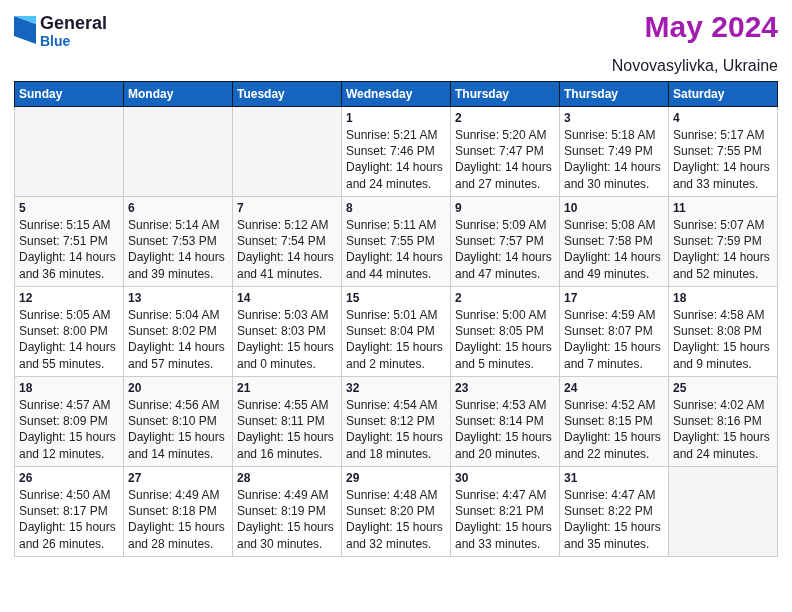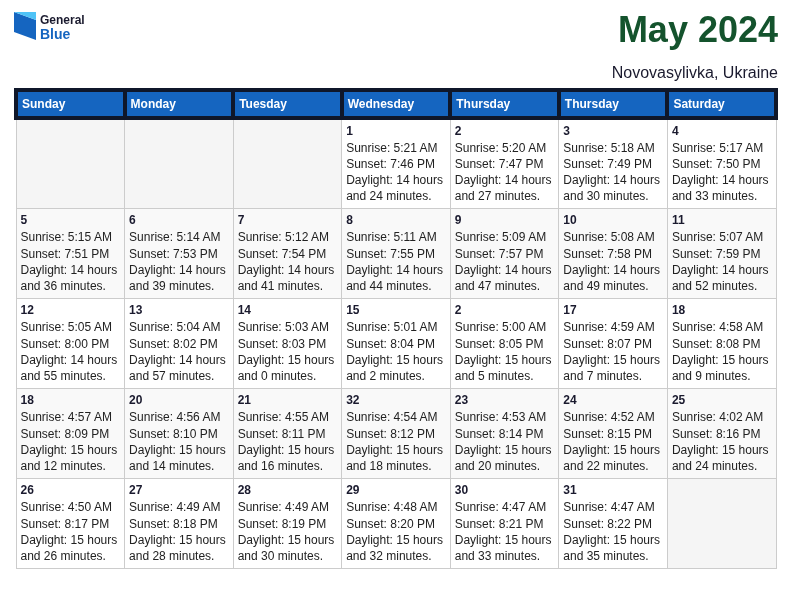--- a/index.html
+++ b/index.html
@@ -26,63 +26,63 @@
       display: flex;
       align-items: center;
       margin-top: 4px;
     }
     .logo-text {
       display: flex;
       flex-direction: column;
       line-height: 1.1;
     }
     .logo-general {
-      font-size: 12px;
+      font-size: 18px;
       font-weight: bold;
       color: #1a1a2e;
     }
     .logo-blue {
       font-size: 14px;
       font-weight: bold;
       color: #1565c0;
     }
     .logo-icon {
       width: 22px;
       height: 28px;
       margin-right: 4px;
       position: relative;
       top: -2px;
     }
     .title-area {
       text-align: right;
     }
     .main-title {
-      font-size: 36px;
-      font-weight: bold;
-      color: #14532d;
+      font-size: 30px;
+      font-weight: bold;
+      color: #a21caf;
       line-height: 1.1;
     }
     .subtitle {
       font-size: 16px;
       color: #1a1a2e;
       margin-top: 14px;
     }
     .calendar {
       width: 100%;
       border-collapse: collapse;
       table-layout: fixed;
     }
     .calendar th {
       background: #1565c0;
       color: #fff;
       font-size: 12px;
       font-weight: bold;
       padding: 5px 4px;
       text-align: left;
-      border: 4px solid #0f172a;
+      border: 1px solid #0f172a;
     }
     .calendar td {
       border: 1px solid #ccc;
       vertical-align: top;
       padding: 4px 4px;
       height: 90px;
       background: #fff;
       font-size: 10px;
       color: #222;
     }
@@ -162,21 +162,21 @@
           <td>
             <div class="day-num">3</div>
             <div class="day-info">Sunrise: 5:18 AM
 Sunset: 7:49 PM
 Daylight: 14 hours
 and 30 minutes.</div>
           </td>
           <td>
             <div class="day-num">4</div>
             <div class="day-info">Sunrise: 5:17 AM
-Sunset: 7:50 PM
+Sunset: 7:55 PM
 Daylight: 14 hours
 and 33 minutes.</div>
           </td>
         </tr>
         <tr class="week-row">
           <td>
             <div class="day-num">5</div>
             <div class="day-info">Sunrise: 5:15 AM
 Sunset: 7:51 PM
 Daylight: 14 hours

